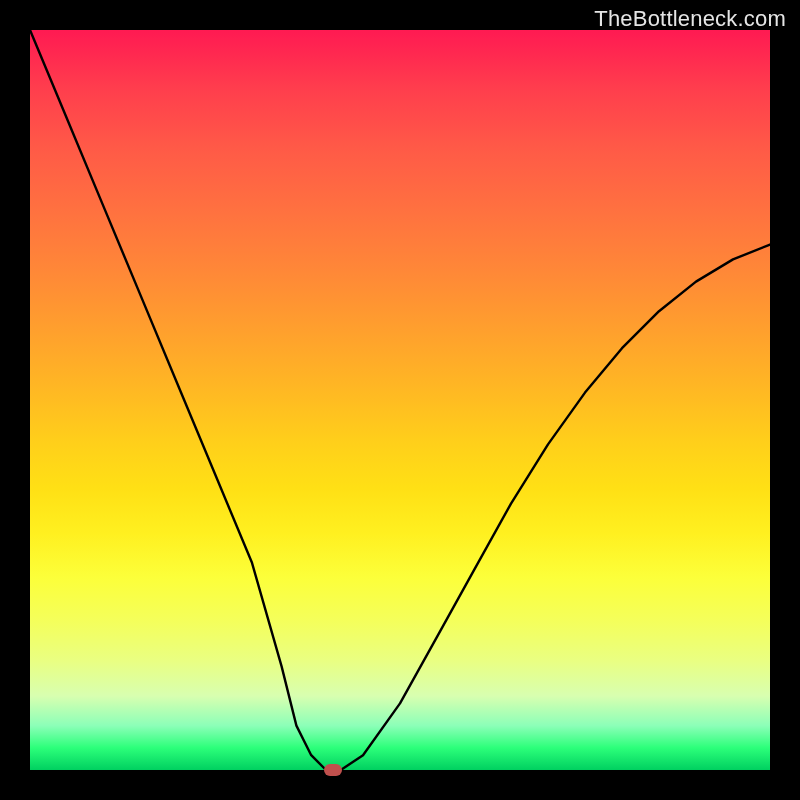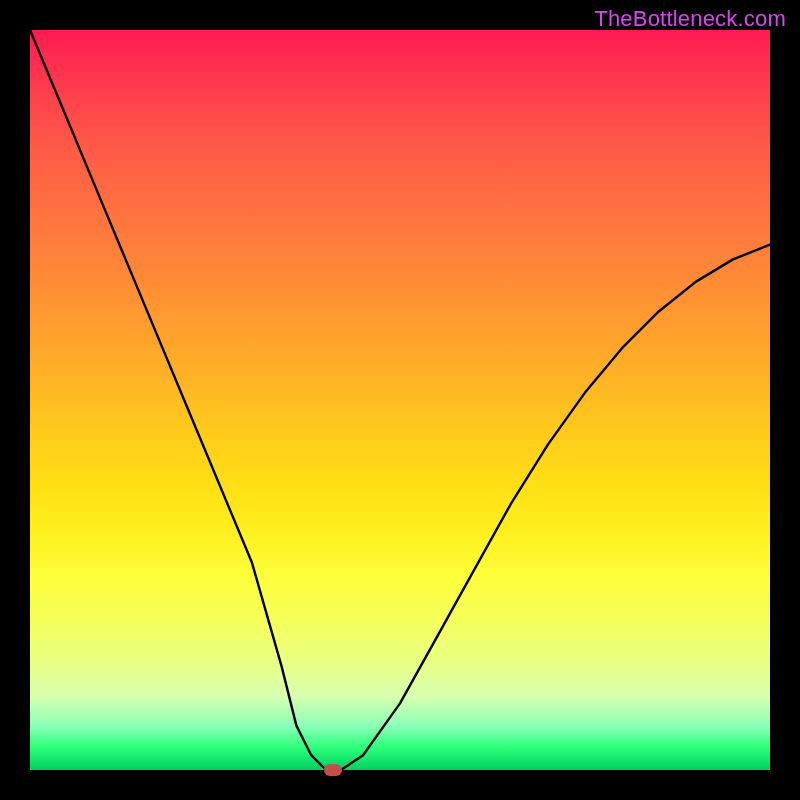--- a/index.html
+++ b/index.html
@@ -41,21 +41,21 @@
       #d8ffb0 90%,
       #8cffb8 94%,
       #2cff7a 97%,
       #00d060 100%
     );
   }
   .watermark {
     position: absolute;
     top: 6px;
     right: 14px;
-    color: #d946ef;
+    color: #e5e5e5;
     font-size: 22px;
     font-weight: 500;
     letter-spacing: 0.2px;
     user-select: none;
   }
   svg.curve {
     position: absolute;
     left: 0;
     top: 0;
     width: 740px;

